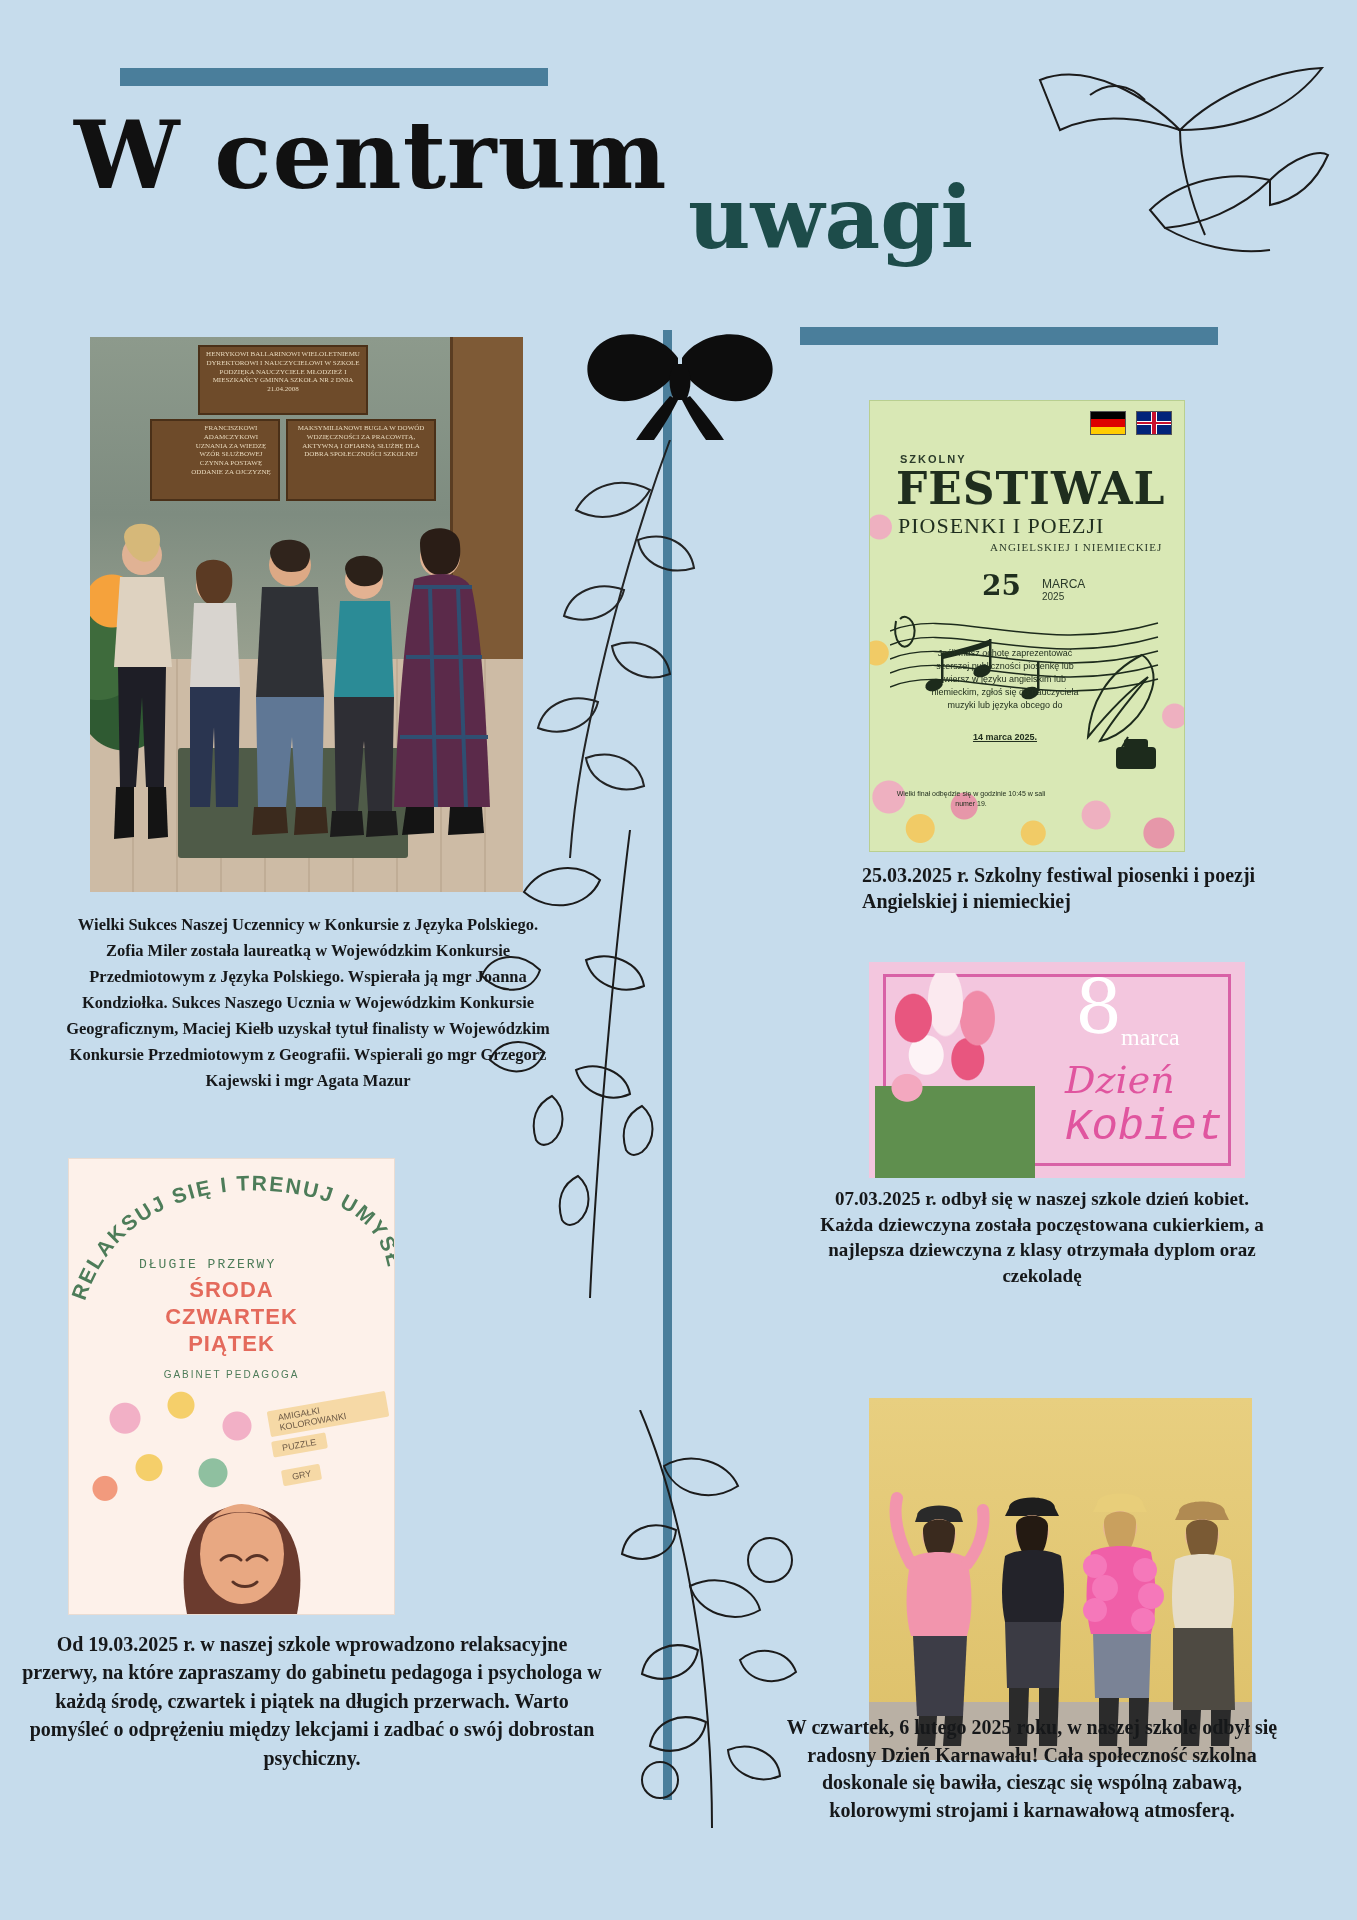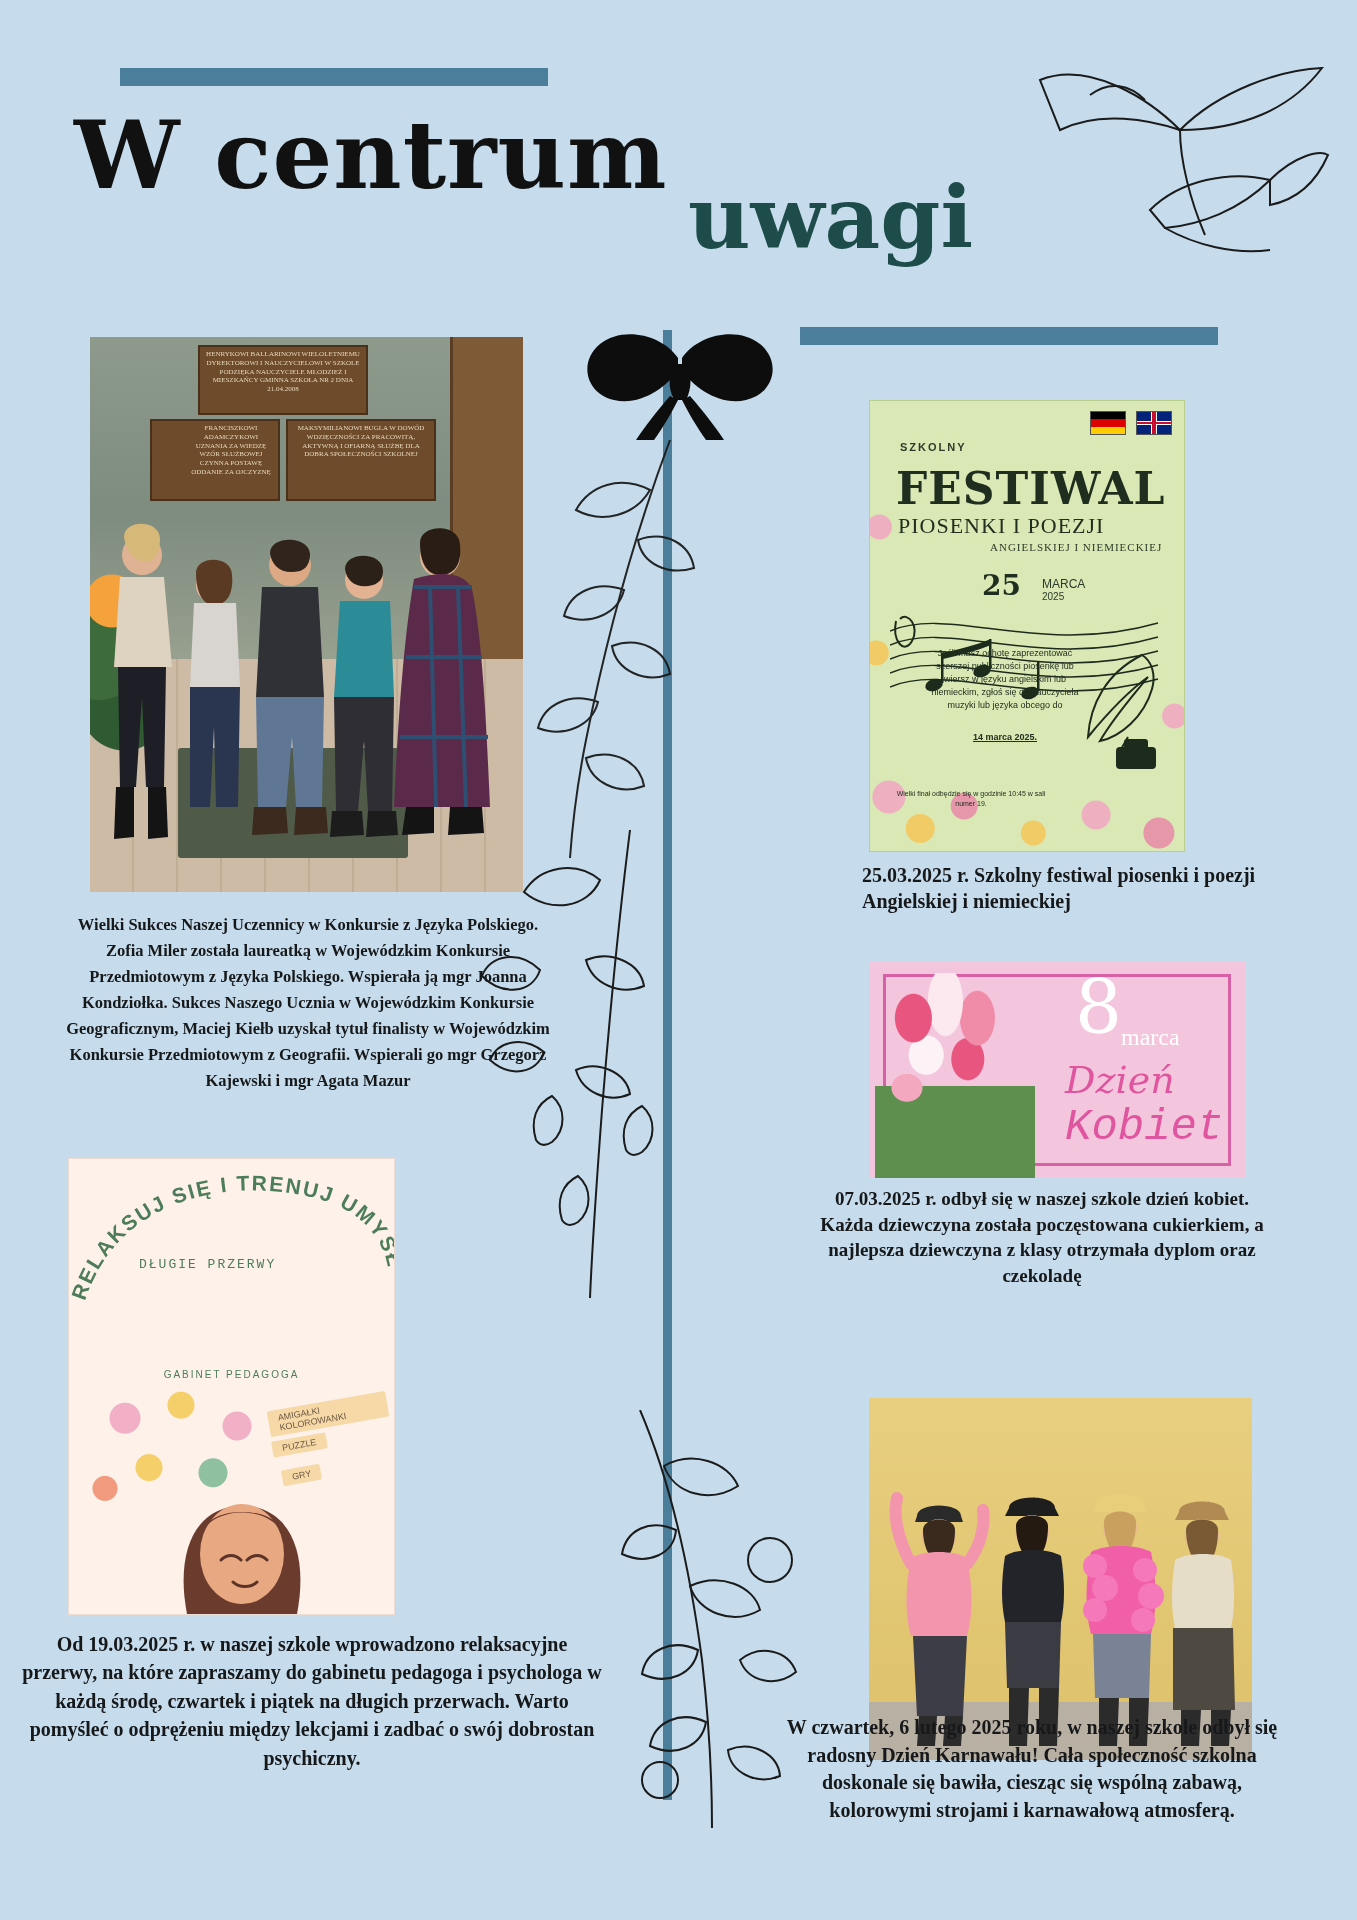--- a/index.html
+++ b/index.html
@@ -192,21 +192,21 @@
       linear-gradient(90deg, transparent 42%, #fff 42% 58%, transparent 58%),
       #01237a;
   }
   #flag-gb::after {
     content:"";
     position:absolute; left:0; top:0; right:0; bottom:0;
     background:
       linear-gradient(180deg, transparent 44%, #c8102e 44% 56%, transparent 56%),
       linear-gradient(90deg, transparent 45%, #c8102e 45% 55%, transparent 55%);
   }
-  .fest-szkolny { position:absolute; left: 30px; top: 40px; font-size: 11px; letter-spacing: 2px; font-weight:700; color:#2b3b2a; font-family:"Liberation Sans",sans-serif;}
+  .fest-szkolny { position:absolute; left: 30px; top: 52px; font-size: 11px; letter-spacing: 2px; font-weight:700; color:#2b3b2a; font-family:"Liberation Sans",sans-serif;}
   .fest-festiwal { position:absolute; left: 26px; top: 62px; font-size: 44px; font-weight:700; letter-spacing:1px; color:#1f2e1e; font-family:"DejaVu Serif",serif;}
   .fest-piosenki { position:absolute; left: 28px; top: 112px; font-size: 22px; letter-spacing: 1px; color:#1f2e1e; font-family:"Liberation Serif",serif;}
   .fest-ang { position:absolute; left: 120px; top: 140px; font-size: 11px; letter-spacing: 1px; color:#2b3b2a; font-family:"Liberation Serif",serif;}
   .fest-date { position:absolute; left: 112px; top: 168px; font-size: 28px; font-weight:700; color:#1f2e1e; font-family:"DejaVu Serif",serif;}
   .fest-marca { position:absolute; left: 172px; top: 176px; font-size: 12px; color:#2b3b2a; font-family:"Liberation Sans",sans-serif;}
   .fest-year { position:absolute; left: 172px; top: 190px; font-size: 10px; color:#2b3b2a; font-family:"Liberation Sans",sans-serif;}
   .fest-body {
     position:absolute; left: 60px; top: 246px; width: 150px;
     font-size: 9px; line-height: 1.45; text-align:center; color:#22301f;
     font-family:"Liberation Sans",sans-serif;
@@ -566,20 +566,23 @@
 <div class="photo" id="photo-relax">
   <svg class="rx-arc" viewBox="0 0 325 190">
     <defs>
       <path id="arcpath" d="M14 150 C40 46 150 14 250 40 C292 52 312 78 318 104" fill="none"></path>
     </defs>
     <text font-family="Liberation Sans, sans-serif" font-size="21" font-weight="bold" fill="#4d7c59" letter-spacing="2">
       <textPath href="#arcpath" startOffset="2%">RELAKSUJ SIĘ I TRENUJ UMYSŁ</textPath>
     </text>
   </svg>
   <div class="rx-sub">DŁUGIE    PRZERWY</div>
+  <div class="rx-days" style="white-space:pre-line;">ŚRODA
+CZWARTEK
+PIĄTEK</div>
   <div class="rx-gab">GABINET PEDAGOGA</div>
   <div class="rx-flowers"></div>
   <div class="rx-tags">
     <div class="rx-tag" style="left:0;top:0;">AMIGAŁKI KOLOROWANKI</div>
     <div class="rx-tag" style="left:4px;top:36px;">PUZZLE</div>
     <div class="rx-tag" style="left:14px;top:66px;">GRY</div>
   </div>
   <svg class="rx-girl" viewBox="0 0 190 132">
     <path d="M40 132 C28 70 48 24 95 24 C142 24 162 70 150 132 Z" fill="#6b3b2e"></path>
     <ellipse cx="95" cy="72" rx="42" ry="50" fill="#e8a882"></ellipse>

